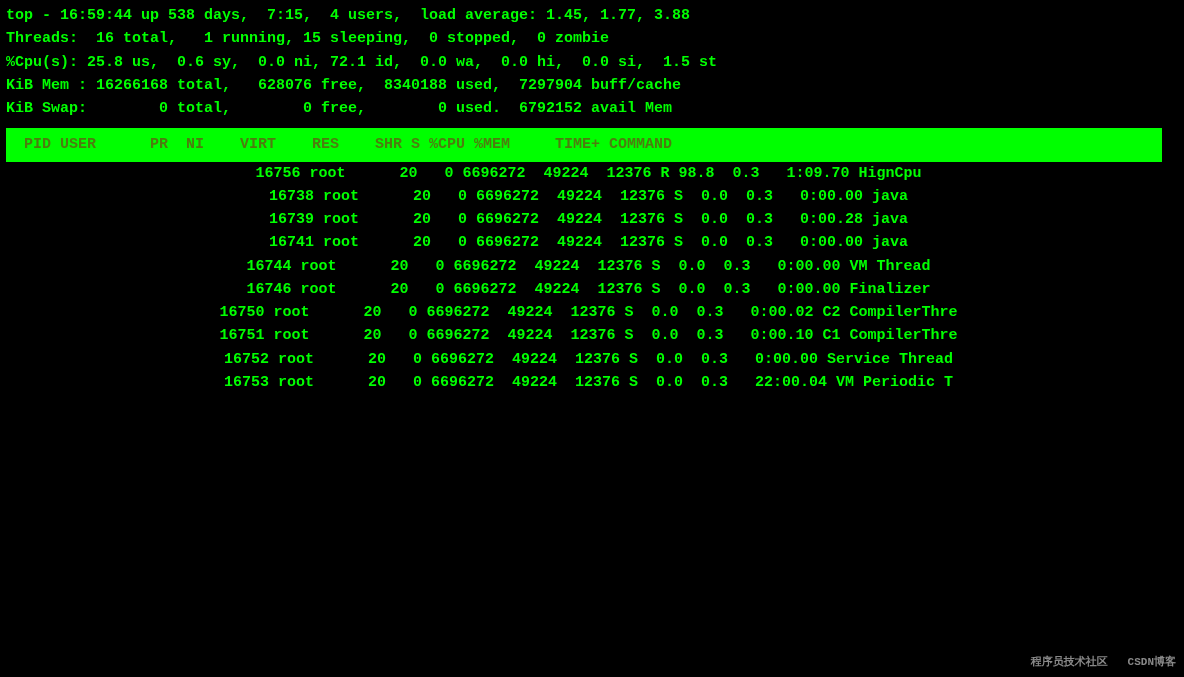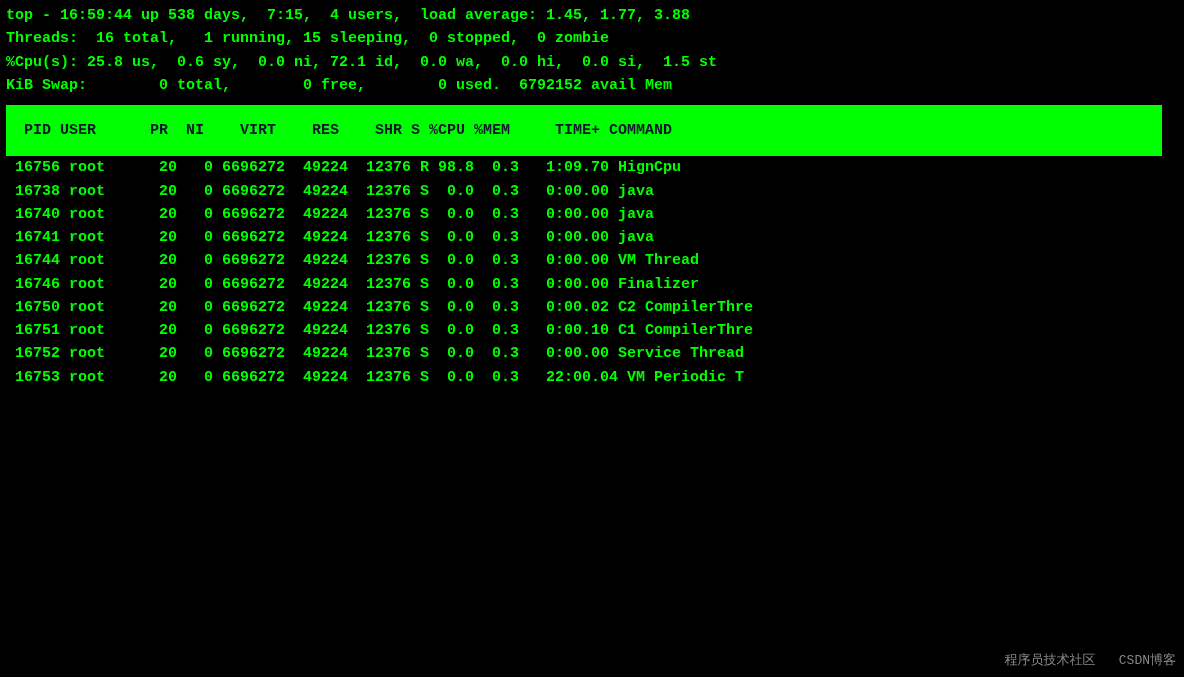--- a/index.html
+++ b/index.html
@@ -23,54 +23,56 @@
     }
     .header-section {
       margin-bottom: 8px;
     }
     .header-line {
       white-space: pre;
       line-height: 1.55;
     }
     .table-header {
       background-color: #00ff00;
-      color: #0f172a;
+      color: #4d7c0f;
       white-space: pre;
-      padding: 14px 0;
+      padding: 5px 0;
       line-height: 1.55;
     }
     .table-row {
       white-space: pre;
       line-height: 1.55;
+      text-align: center;
     }
     .watermark {
       position: fixed;
       bottom: 8px;
       right: 8px;
       color: #888;
-      font-size: 13px;
-      font-weight: normal;
+      font-size: 11px;
+      font-weight: bold;
     }
   </style>
 </head>
 <body>
 
 <div class="terminal">
   <div class="header-section">
     <div class="header-line">top - 16:59:44 up 538 days,  7:15,  4 users,  load average: 1.45, 1.77, 3.88</div>
     <div class="header-line">Threads:  16 total,   1 running, 15 sleeping,  0 stopped,  0 zombie</div>
     <div class="header-line">%Cpu(s): 25.8 us,  0.6 sy,  0.0 ni, 72.1 id,  0.0 wa,  0.0 hi,  0.0 si,  1.5 st</div>
+    <div class="header-line">KiB Mem : 16266168 total,   628076 free,  8340188 used,  7297904 buff/cache</div>
     <div class="header-line">KiB Swap:        0 total,        0 free,        0 used.  6792152 avail Mem</div>
   </div>
   <div style="margin-top: 6px;">
     <div class="table-header">  PID USER      PR  NI    VIRT    RES    SHR S %CPU %MEM     TIME+ COMMAND</div>
     <div id="table-body">
         <div class="table-row"> 16756 root      20   0 6696272  49224  12376 R 98.8  0.3   1:09.70 HignCpu</div>
         <div class="table-row"> 16738 root      20   0 6696272  49224  12376 S  0.0  0.3   0:00.00 java</div>
-        <div class="table-row"> 16740 root      20   0 6696272  49224  12376 S  0.0  0.3   0:00.00 java</div>
+        <div class="table-row"> 16739 root      20   0 6696272  49224  12376 S  0.0  0.3   0:00.28 java</div>
         <div class="table-row"> 16741 root      20   0 6696272  49224  12376 S  0.0  0.3   0:00.00 java</div>
         <div class="table-row"> 16744 root      20   0 6696272  49224  12376 S  0.0  0.3   0:00.00 VM Thread</div>
         <div class="table-row"> 16746 root      20   0 6696272  49224  12376 S  0.0  0.3   0:00.00 Finalizer</div>
         <div class="table-row"> 16750 root      20   0 6696272  49224  12376 S  0.0  0.3   0:00.02 C2 CompilerThre</div>
         <div class="table-row"> 16751 root      20   0 6696272  49224  12376 S  0.0  0.3   0:00.10 C1 CompilerThre</div>
         <div class="table-row"> 16752 root      20   0 6696272  49224  12376 S  0.0  0.3   0:00.00 Service Thread</div>
         <div class="table-row"> 16753 root      20   0 6696272  49224  12376 S  0.0  0.3   22:00.04 VM Periodic T</div>
       </div>
   </div>
 </div>

